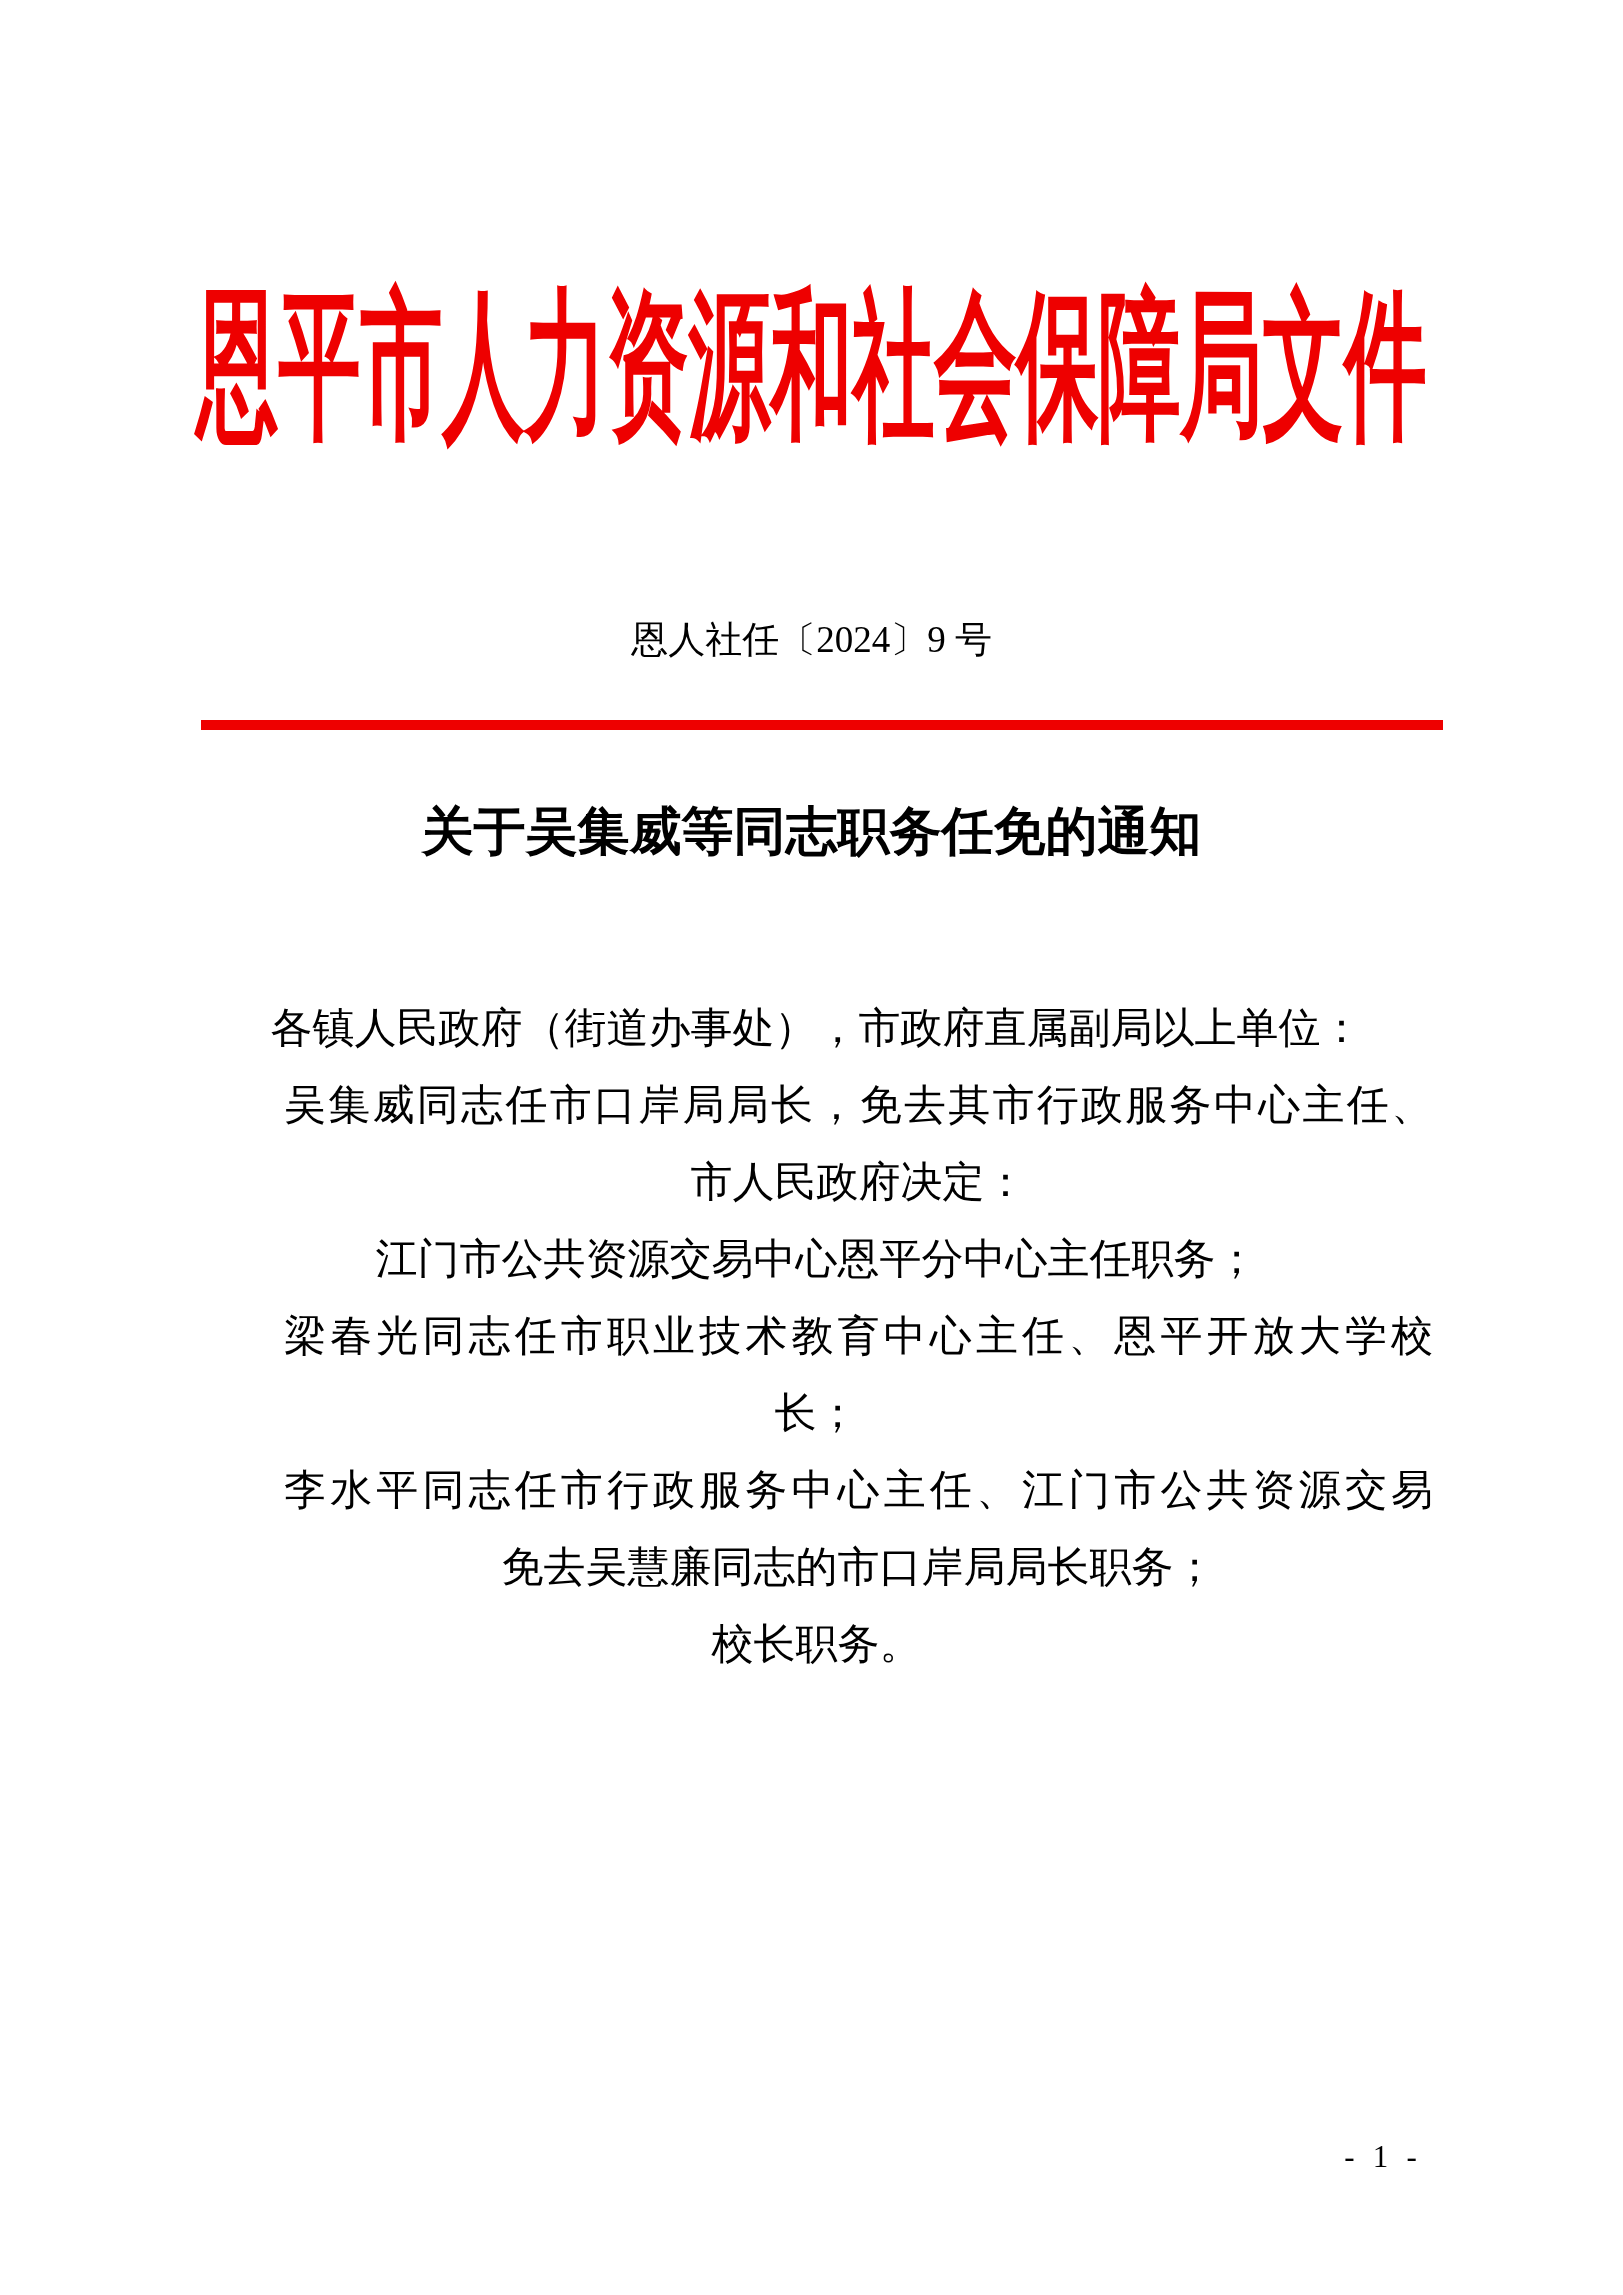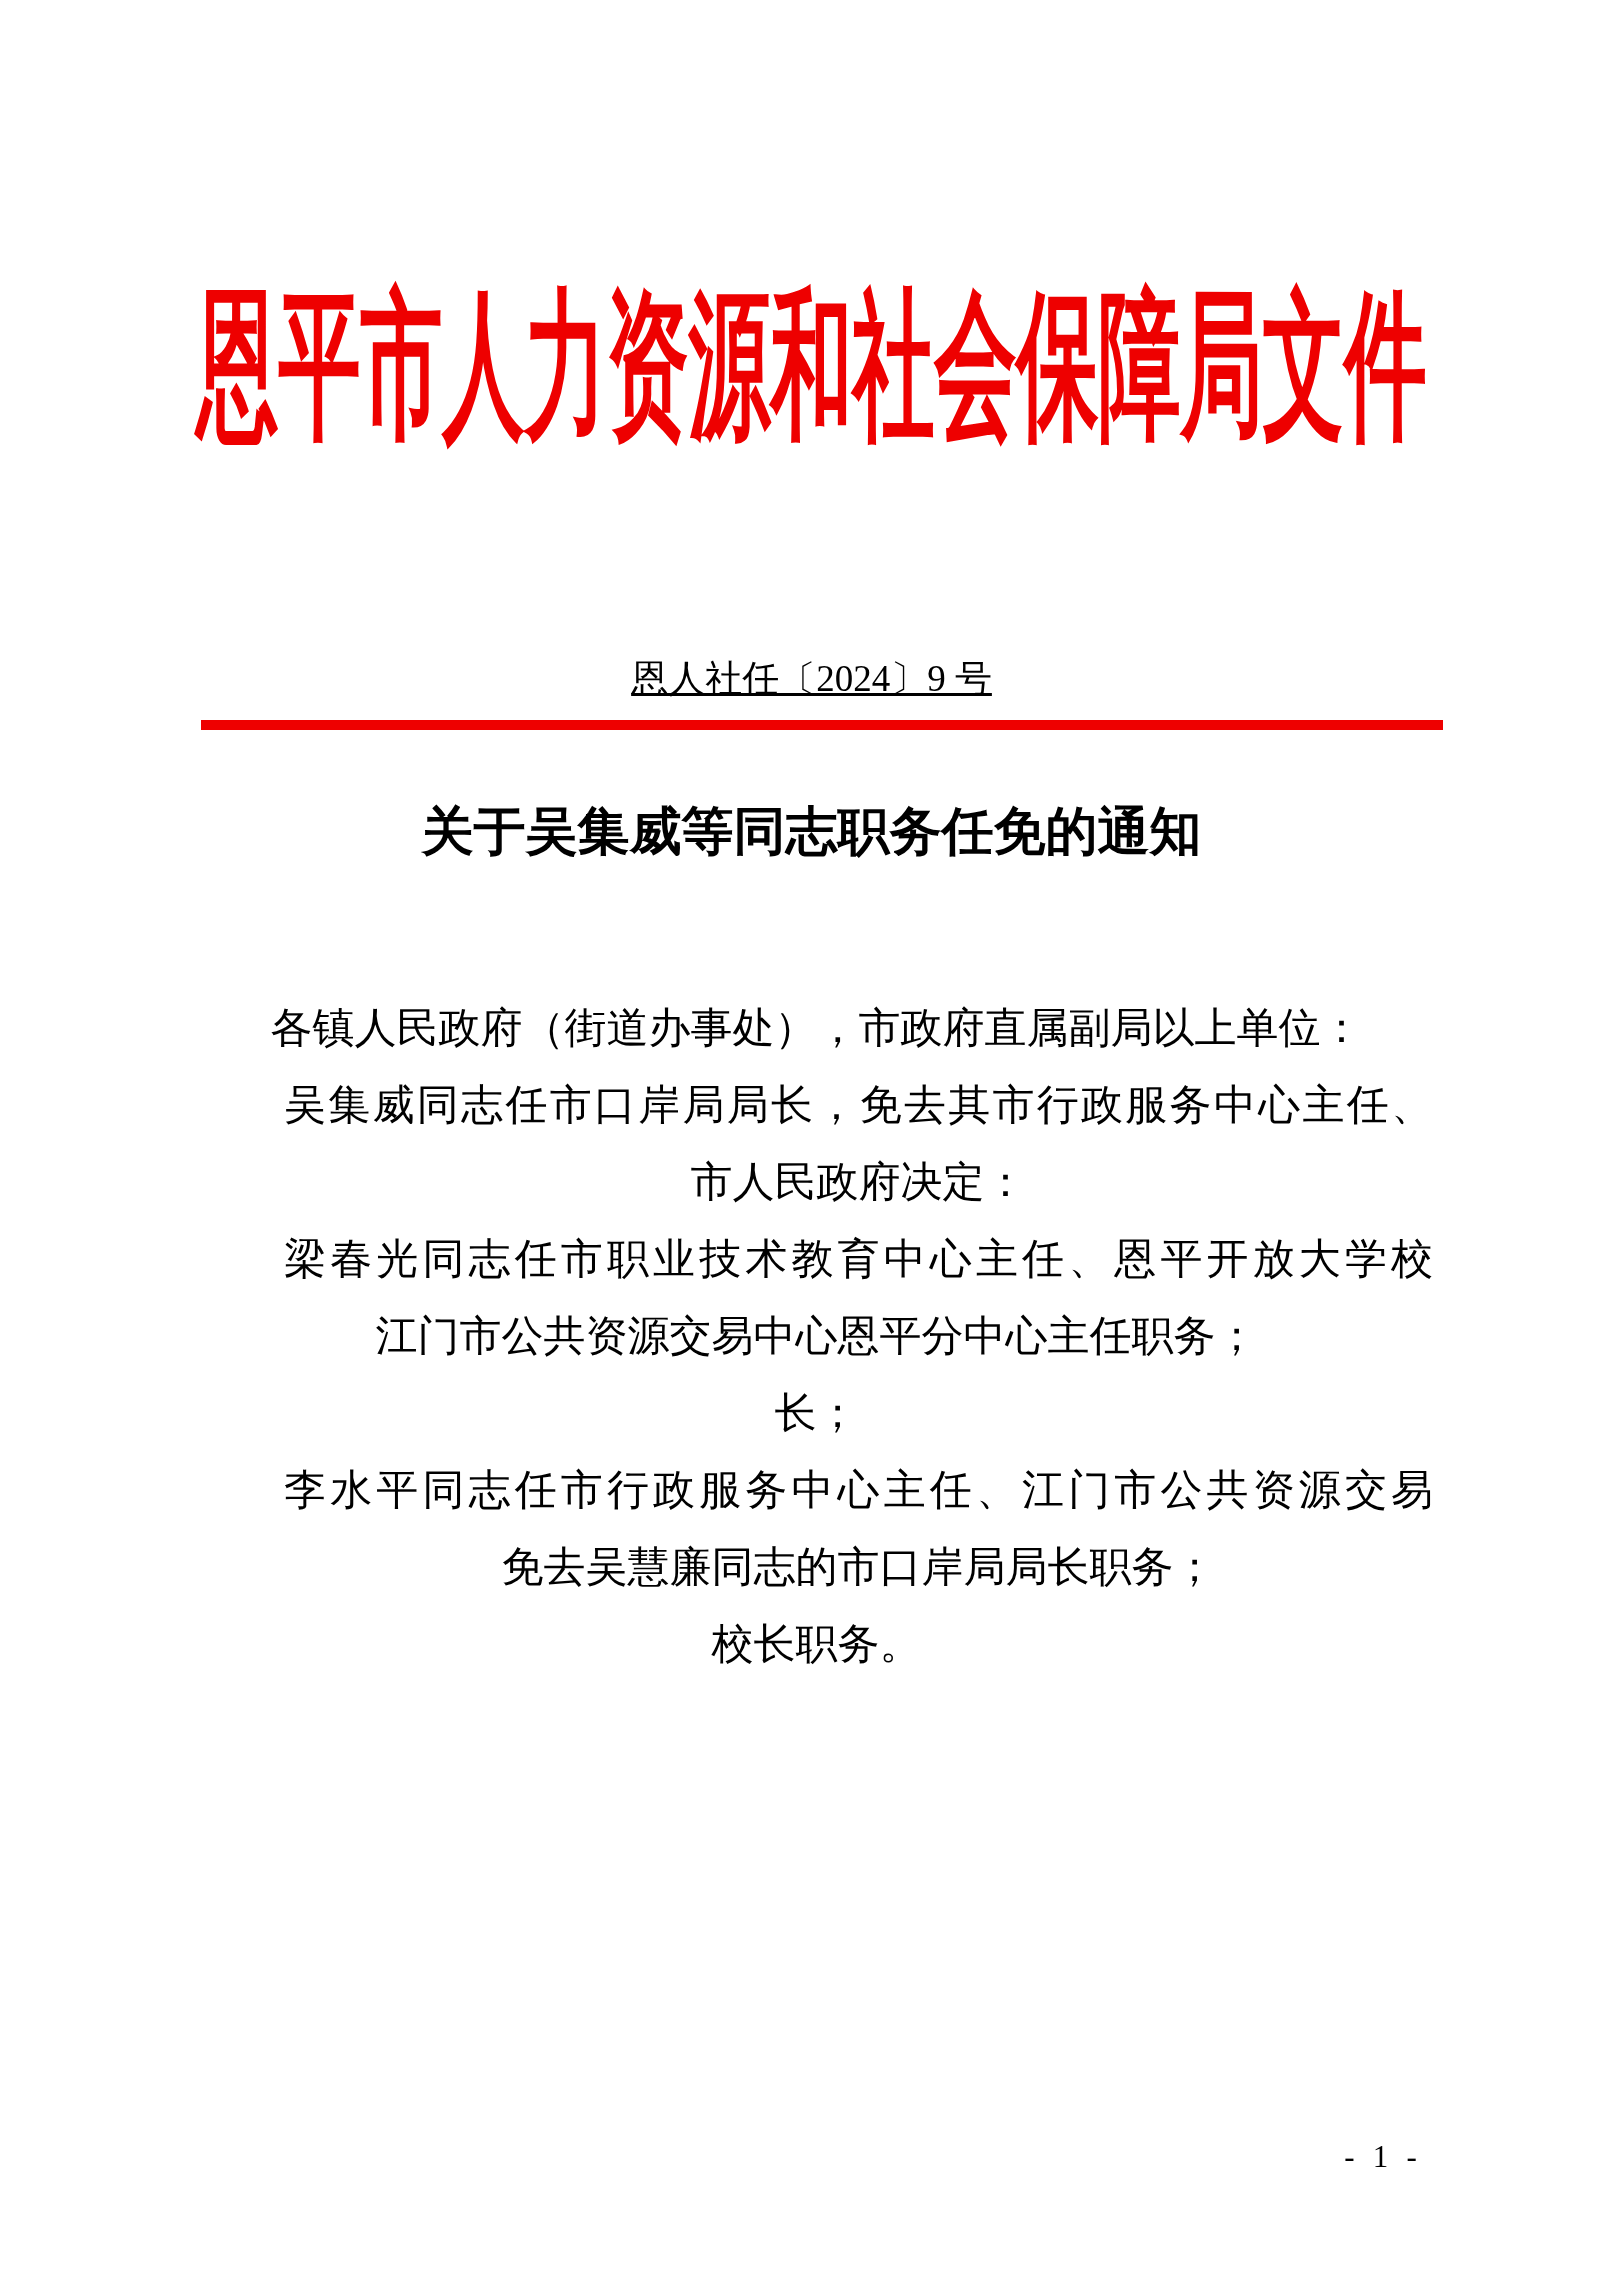--- a/index.html
+++ b/index.html
@@ -24,27 +24,26 @@
     color: #ee0000;
     line-height: 1;
     white-space: nowrap;
     transform: scaleY(1.97);
     transform-origin: 50% 0;
     letter-spacing: 0px;
   }
   
   .doc-number {
     position: absolute;
-    top: 657px;
+    top: 618px;
     left: 0;
     width: 100%;
     text-align: center;
     font-size: 37px;
     line-height: 1.2;
-    text-decoration: underline;
   }
   
   .red-divider {
     position: absolute;
     top: 720px;
     left: 201px;
     width: 1242px;
     height: 9.8px;
     background: #ee0000;
   }
@@ -92,22 +91,22 @@
   <div class="doc-number">恩人社任〔2024〕9 号</div>
 
   <div class="red-divider"></div>
 
   <div class="doc-title">关于吴集威等同志职务任免的通知</div>
 
   <div class="body-text">
     <div class="body-line">各镇人民政府（街道办事处），市政府直属副局以上单位：</div>
     <div class="body-line indent justify">吴集威同志任市口岸局局长，免去其市行政服务中心主任、</div>
     <div class="body-line indent">市人民政府决定：</div>
+    <div class="body-line">江门市公共资源交易中心恩平分中心主任职务；</div>
     <div class="body-line indent justify">梁春光同志任市职业技术教育中心主任、恩平开放大学校</div>
-    <div class="body-line">江门市公共资源交易中心恩平分中心主任职务；</div>
     <div class="body-line">长；</div>
     <div class="body-line indent justify">李水平同志任市行政服务中心主任、江门市公共资源交易</div>
     <div class="body-line indent">免去吴慧廉同志的市口岸局局长职务；</div>
     <div class="body-line">校长职务。</div>
   </div>
 
   <div class="page-number">- 1 -</div>
 
 </div>
 

